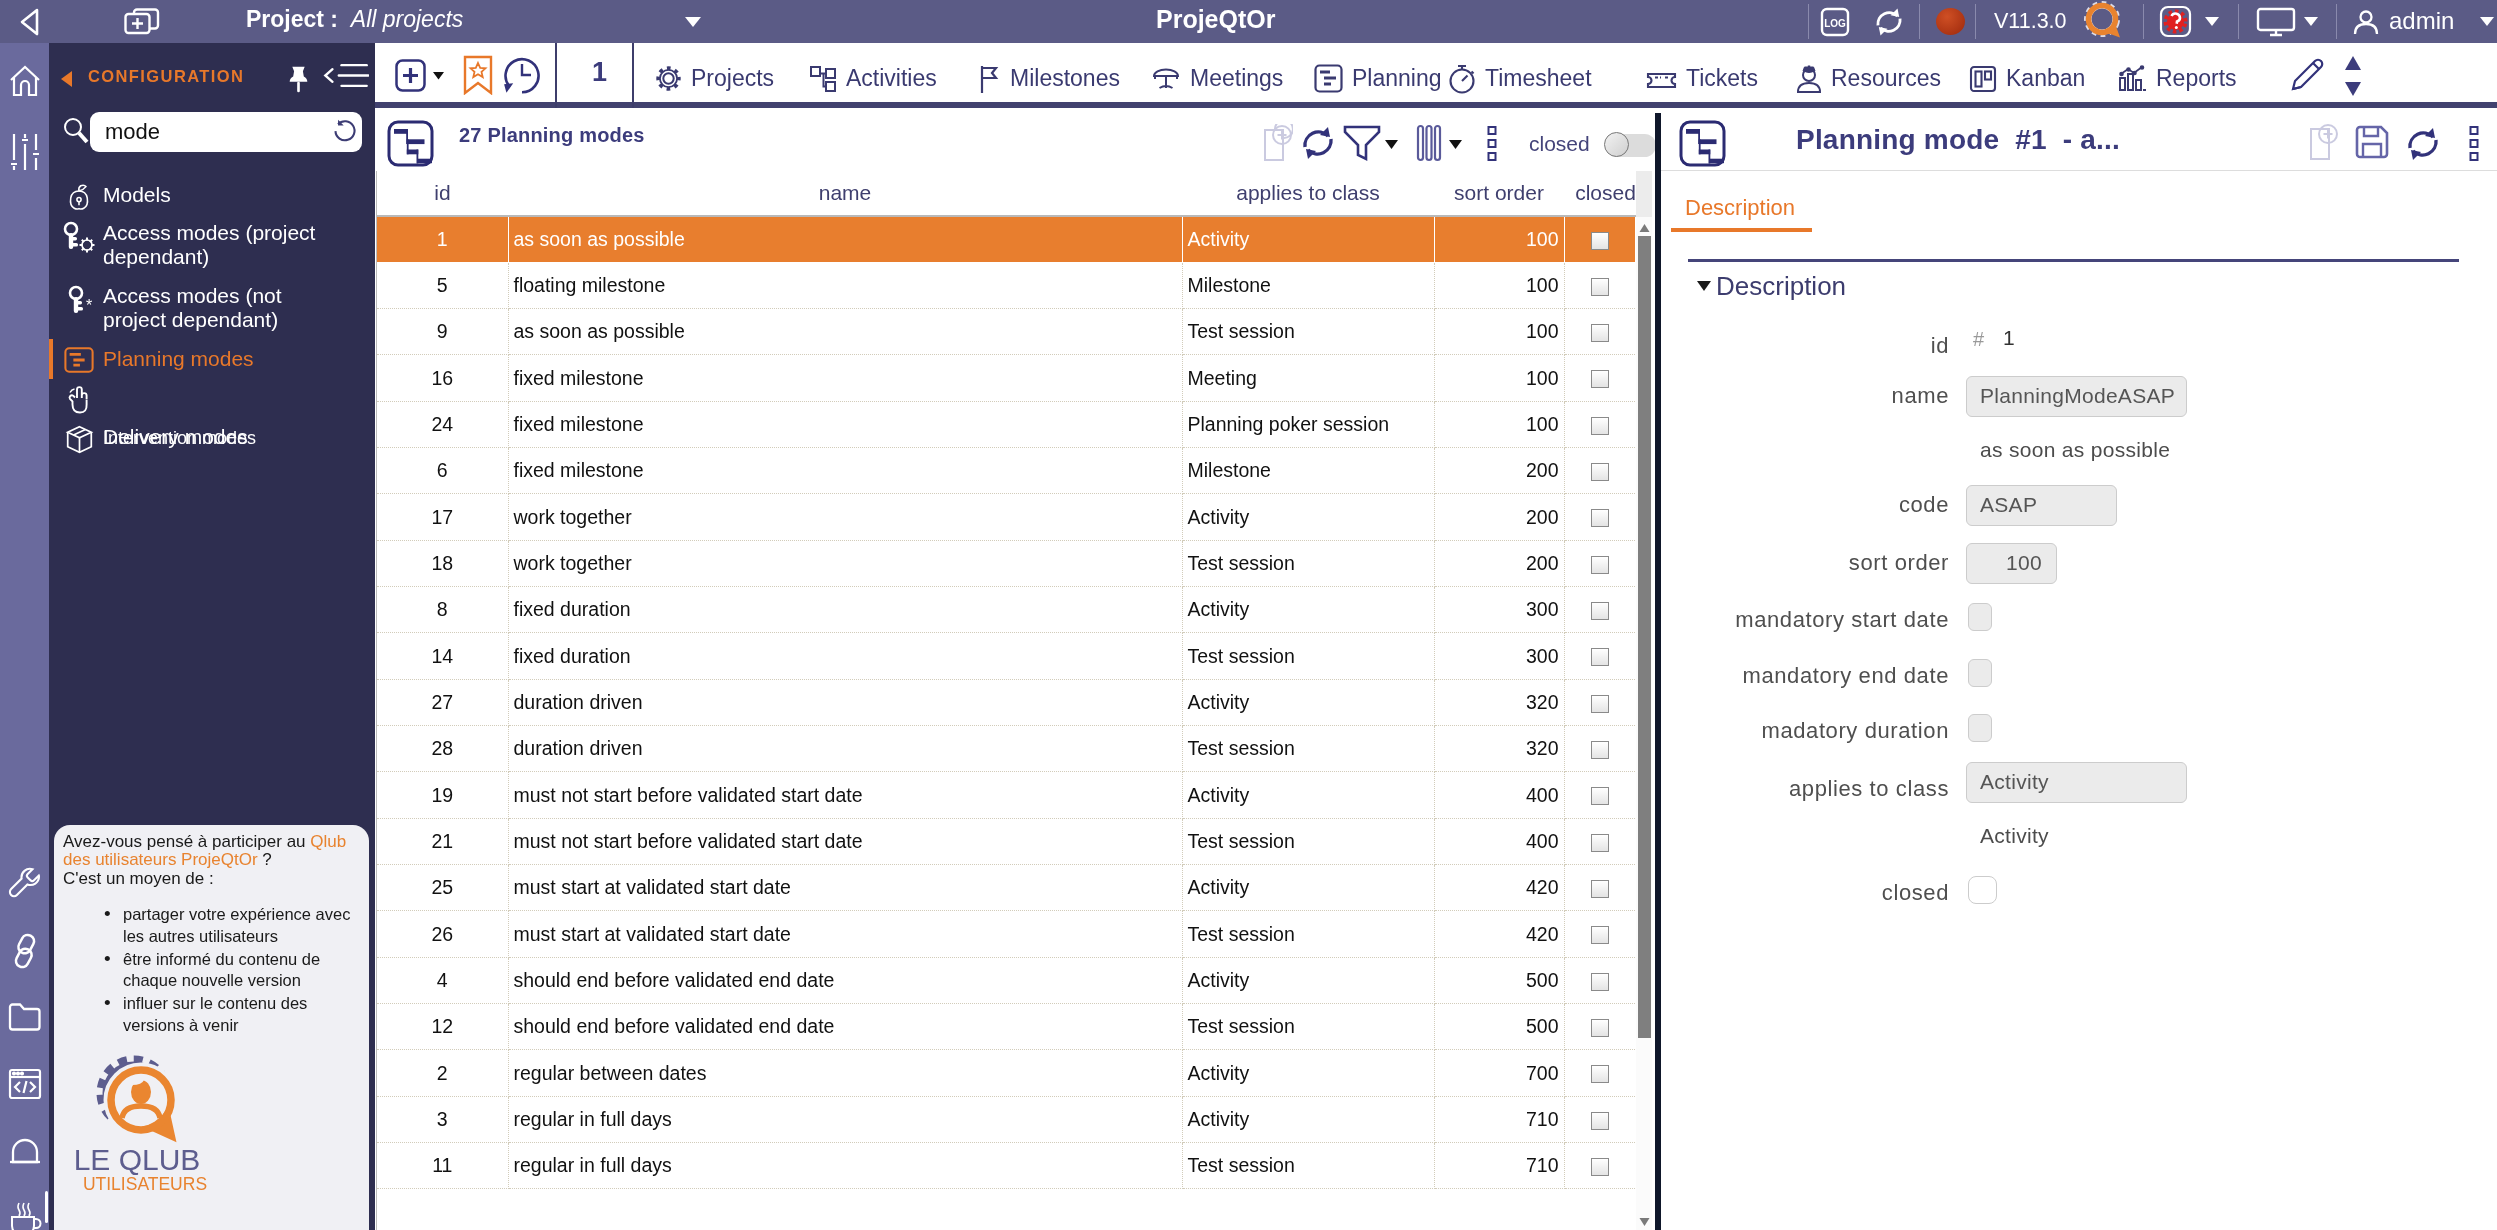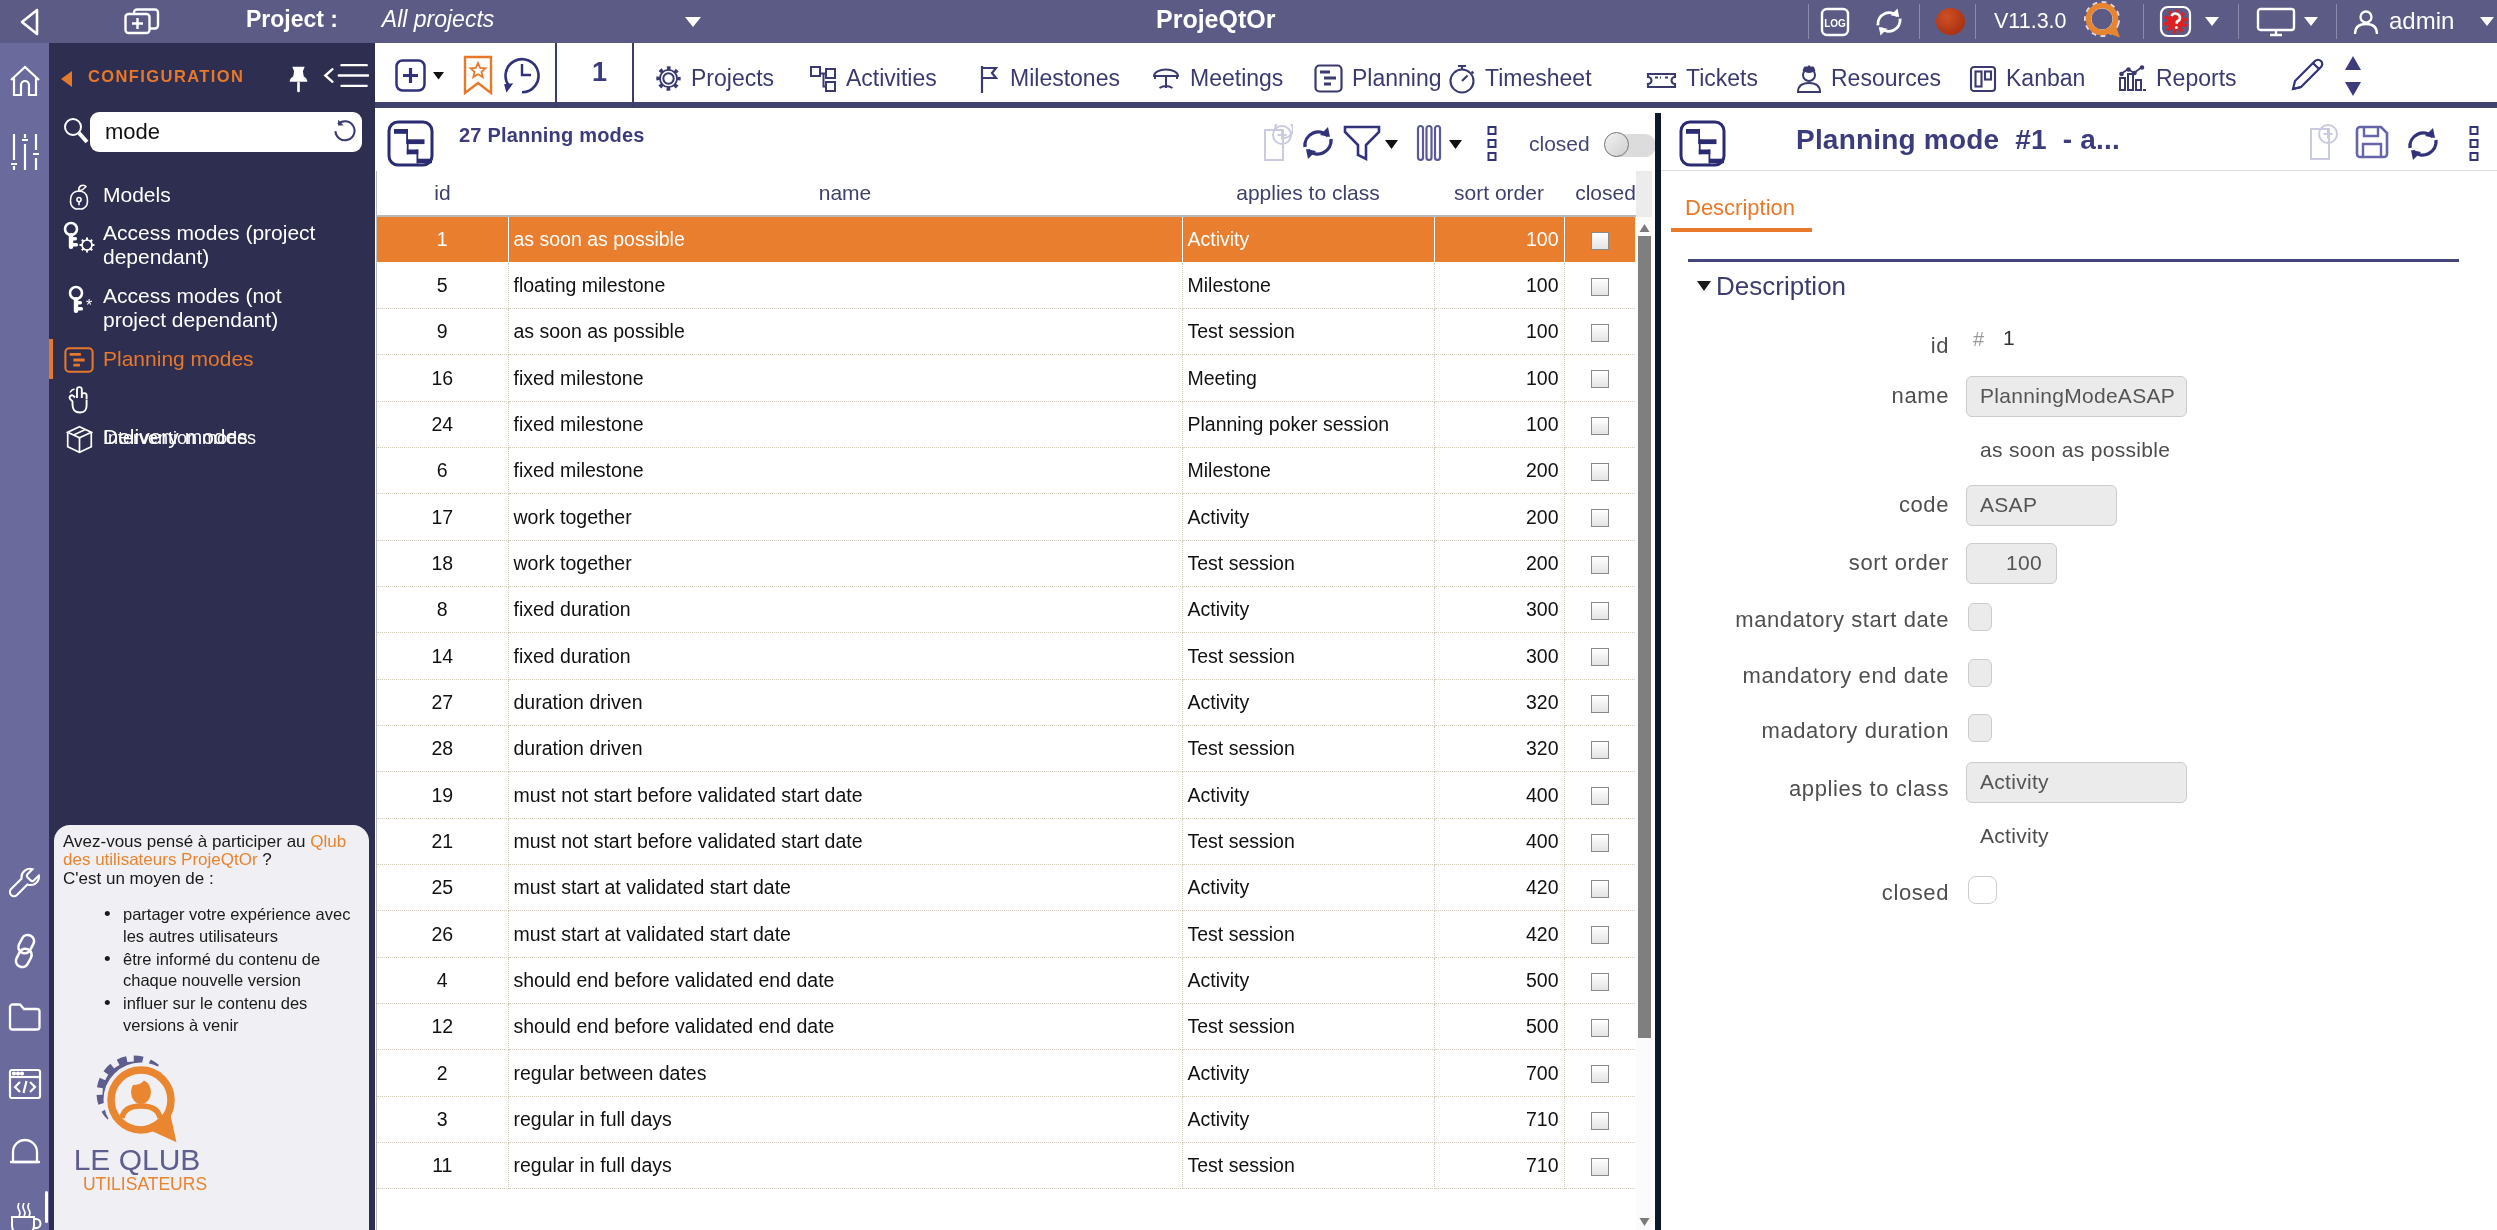--- a/index.html
+++ b/index.html
@@ -39,21 +39,21 @@
 <body>
 <div id="topbar">
   <svg class="abs" style="left:17px;top:7px" width="24" height="30" viewBox="0 0 24 30">
       <path d="M20 3 L5 15 L20 27 Z" fill="none" stroke="#fff" stroke-width="2.6" stroke-linejoin="round"></path>
     </svg>
   <svg class="abs" style="left:124px;top:8px" width="36" height="28" viewBox="0 0 36 28">
       <rect x="10" y="1.5" width="24" height="19" rx="3" fill="none" stroke="#fff" stroke-width="2.4"></rect>
       <rect x="1.5" y="6" width="24" height="19" rx="3" fill="#5b5b86" stroke="#fff" stroke-width="2.4"></rect>
       <path d="M13.5 10 v11 M8 15.5 h11" stroke="#fff" stroke-width="2.4"></path>
     </svg>
-  <div class="abs" style="left:246px;top:6px;font-size:23px;font-weight:bold;">Project&nbsp;: <span style="font-weight:normal;font-style:italic;margin-left:31px;">&nbsp;All projects</span></div>
+  <div class="abs" style="left:246px;top:6px;font-size:23px;font-weight:bold;">Project&nbsp;: <span style="font-weight:normal;font-style:italic;">&nbsp;All projects</span></div>
   <svg class="abs" style="left:684px;top:16px" width="18" height="12" viewBox="0 0 18 12">
       <path d="M1 1 L9 11 L17 1 Z" fill="#fff"></path>
     </svg>
   <div class="abs" style="left:1156px;top:5px;font-size:25px;font-weight:bold;">ProjeQtOr</div>
   <div class="abs" style="left:1808px;top:4px;width:1px;height:35px;background:#8a8aad"></div>
   <svg class="abs" style="left:1820px;top:7px" width="34" height="30" viewBox="0 0 34 30">
       <rect x="2" y="2" width="26" height="26" rx="5" fill="none" stroke="#fff" stroke-width="2.4"></rect>
       <text x="15" y="20" font-size="10" font-weight="bold" fill="#fff" text-anchor="middle" font-family="Liberation Sans">LOG</text>
     </svg>
   <svg class="abs" style="left:1872px;top:5px" width="34" height="34" viewBox="0 0 40 40">

